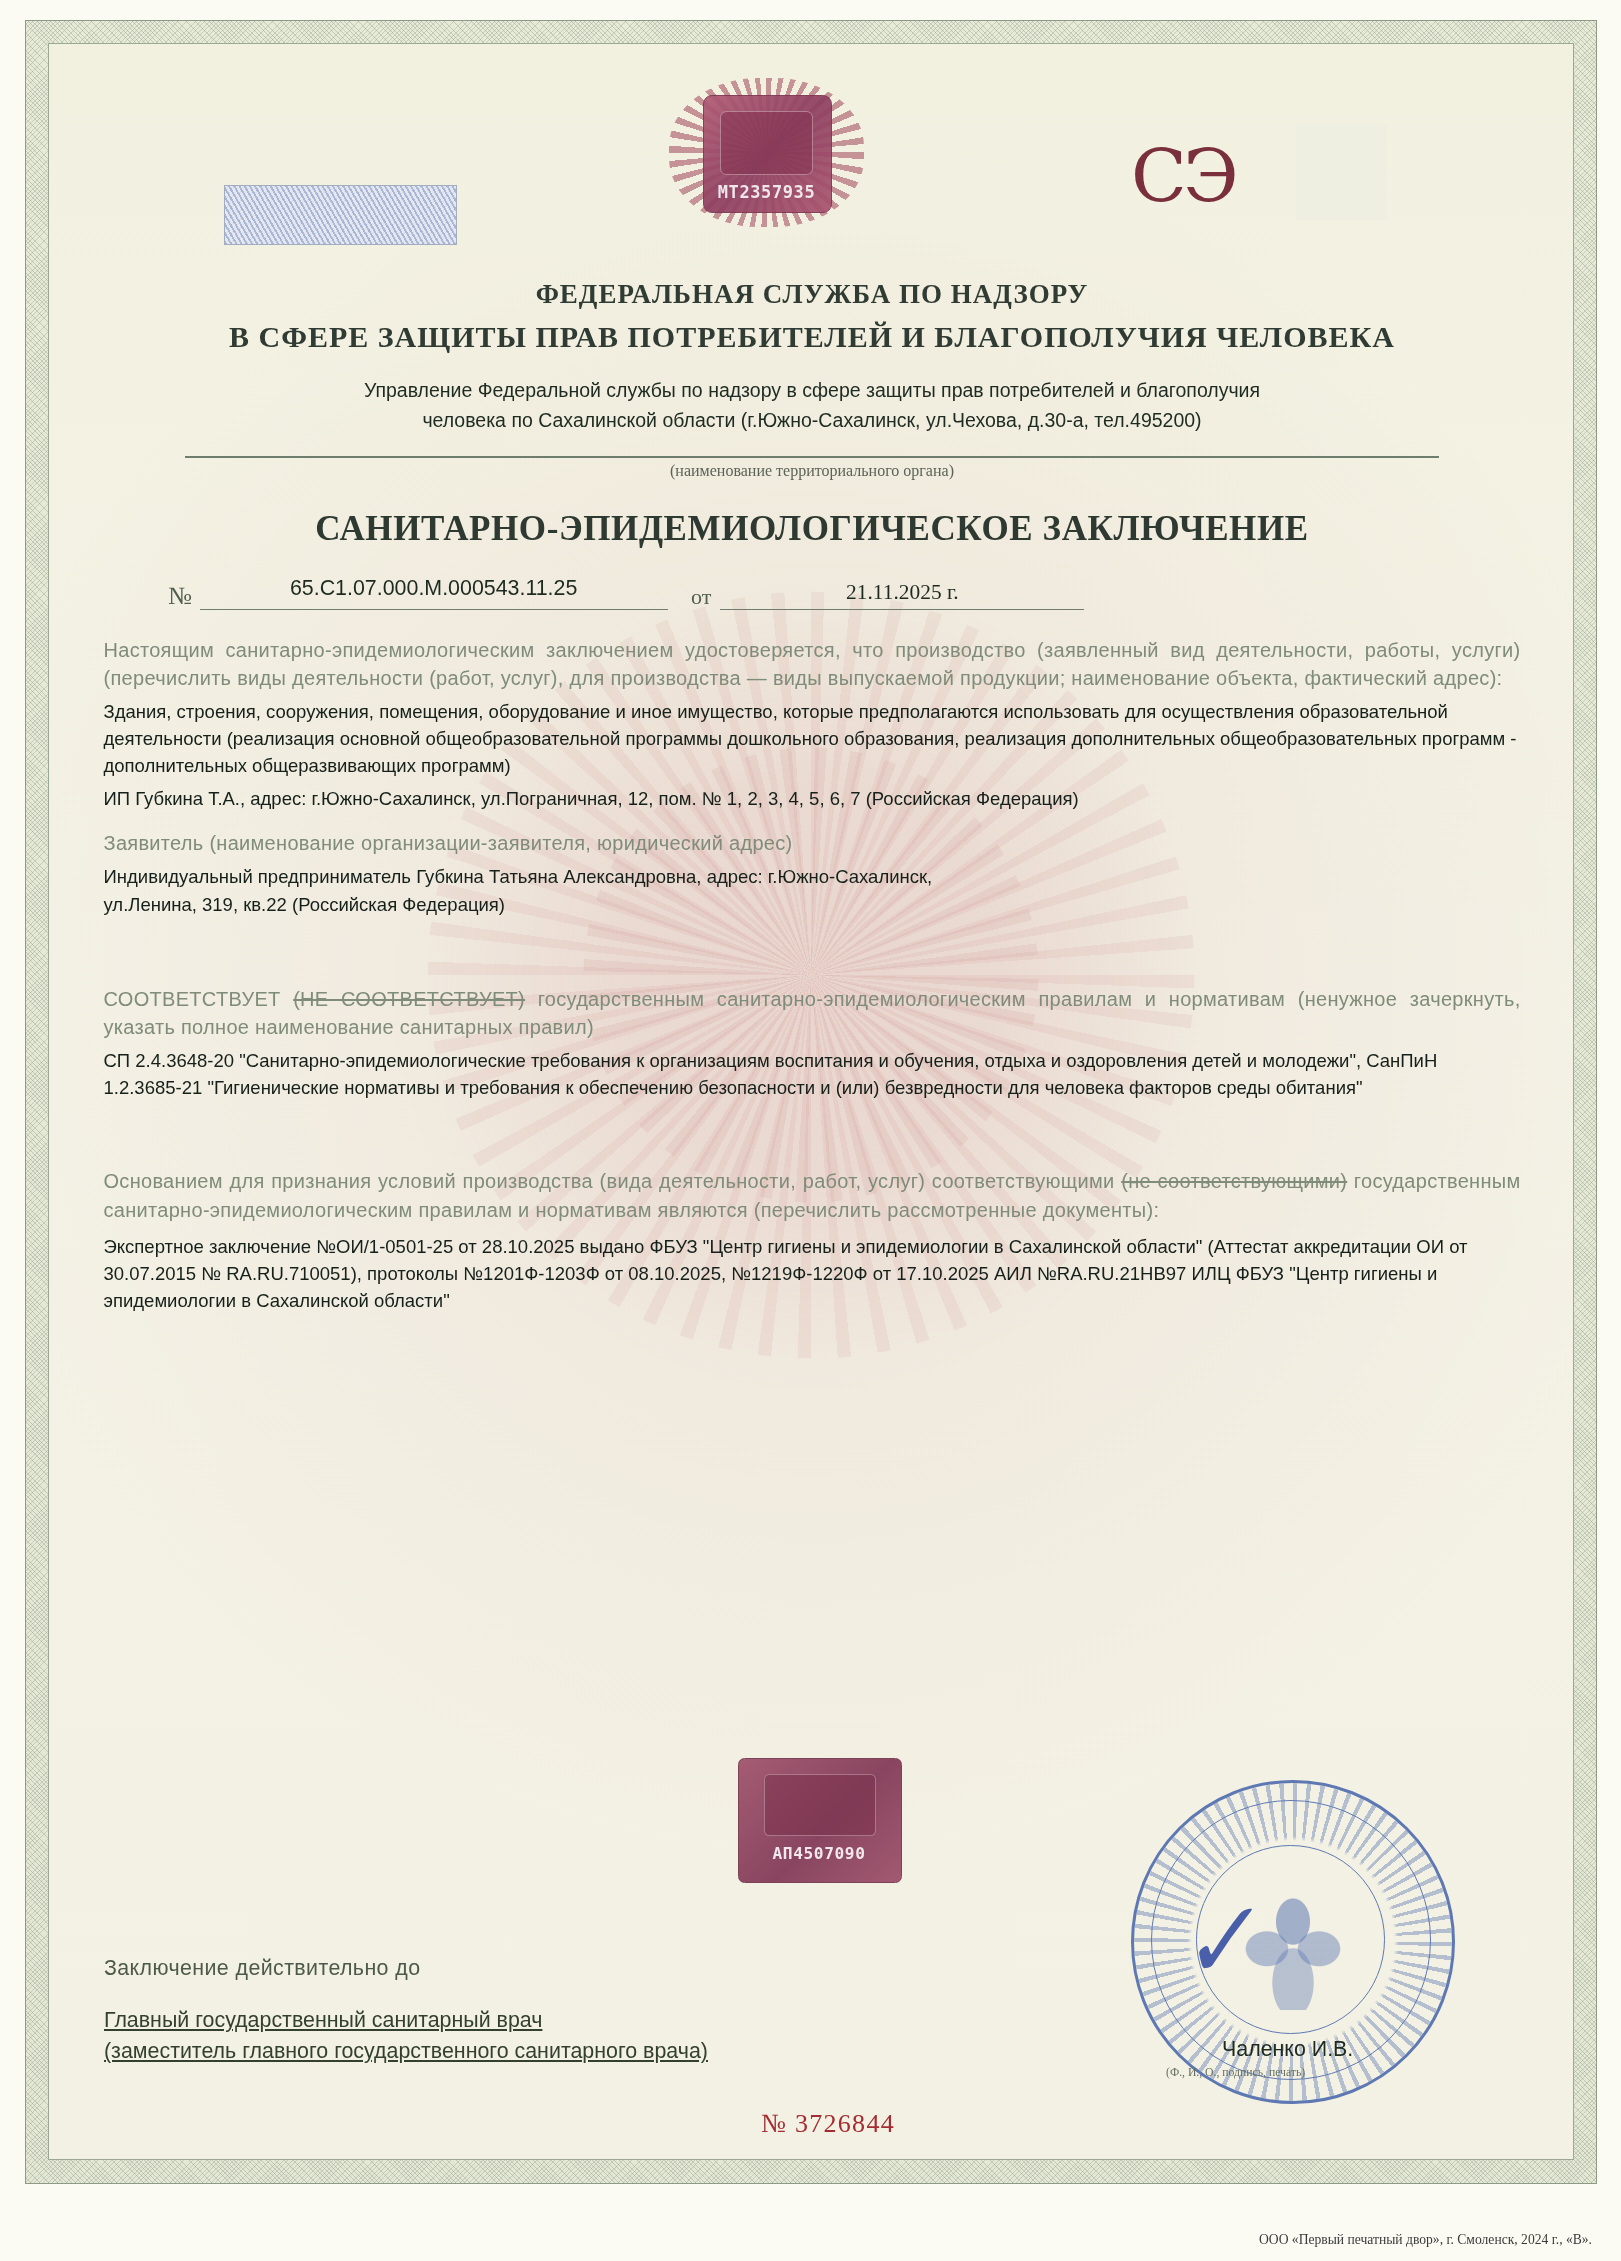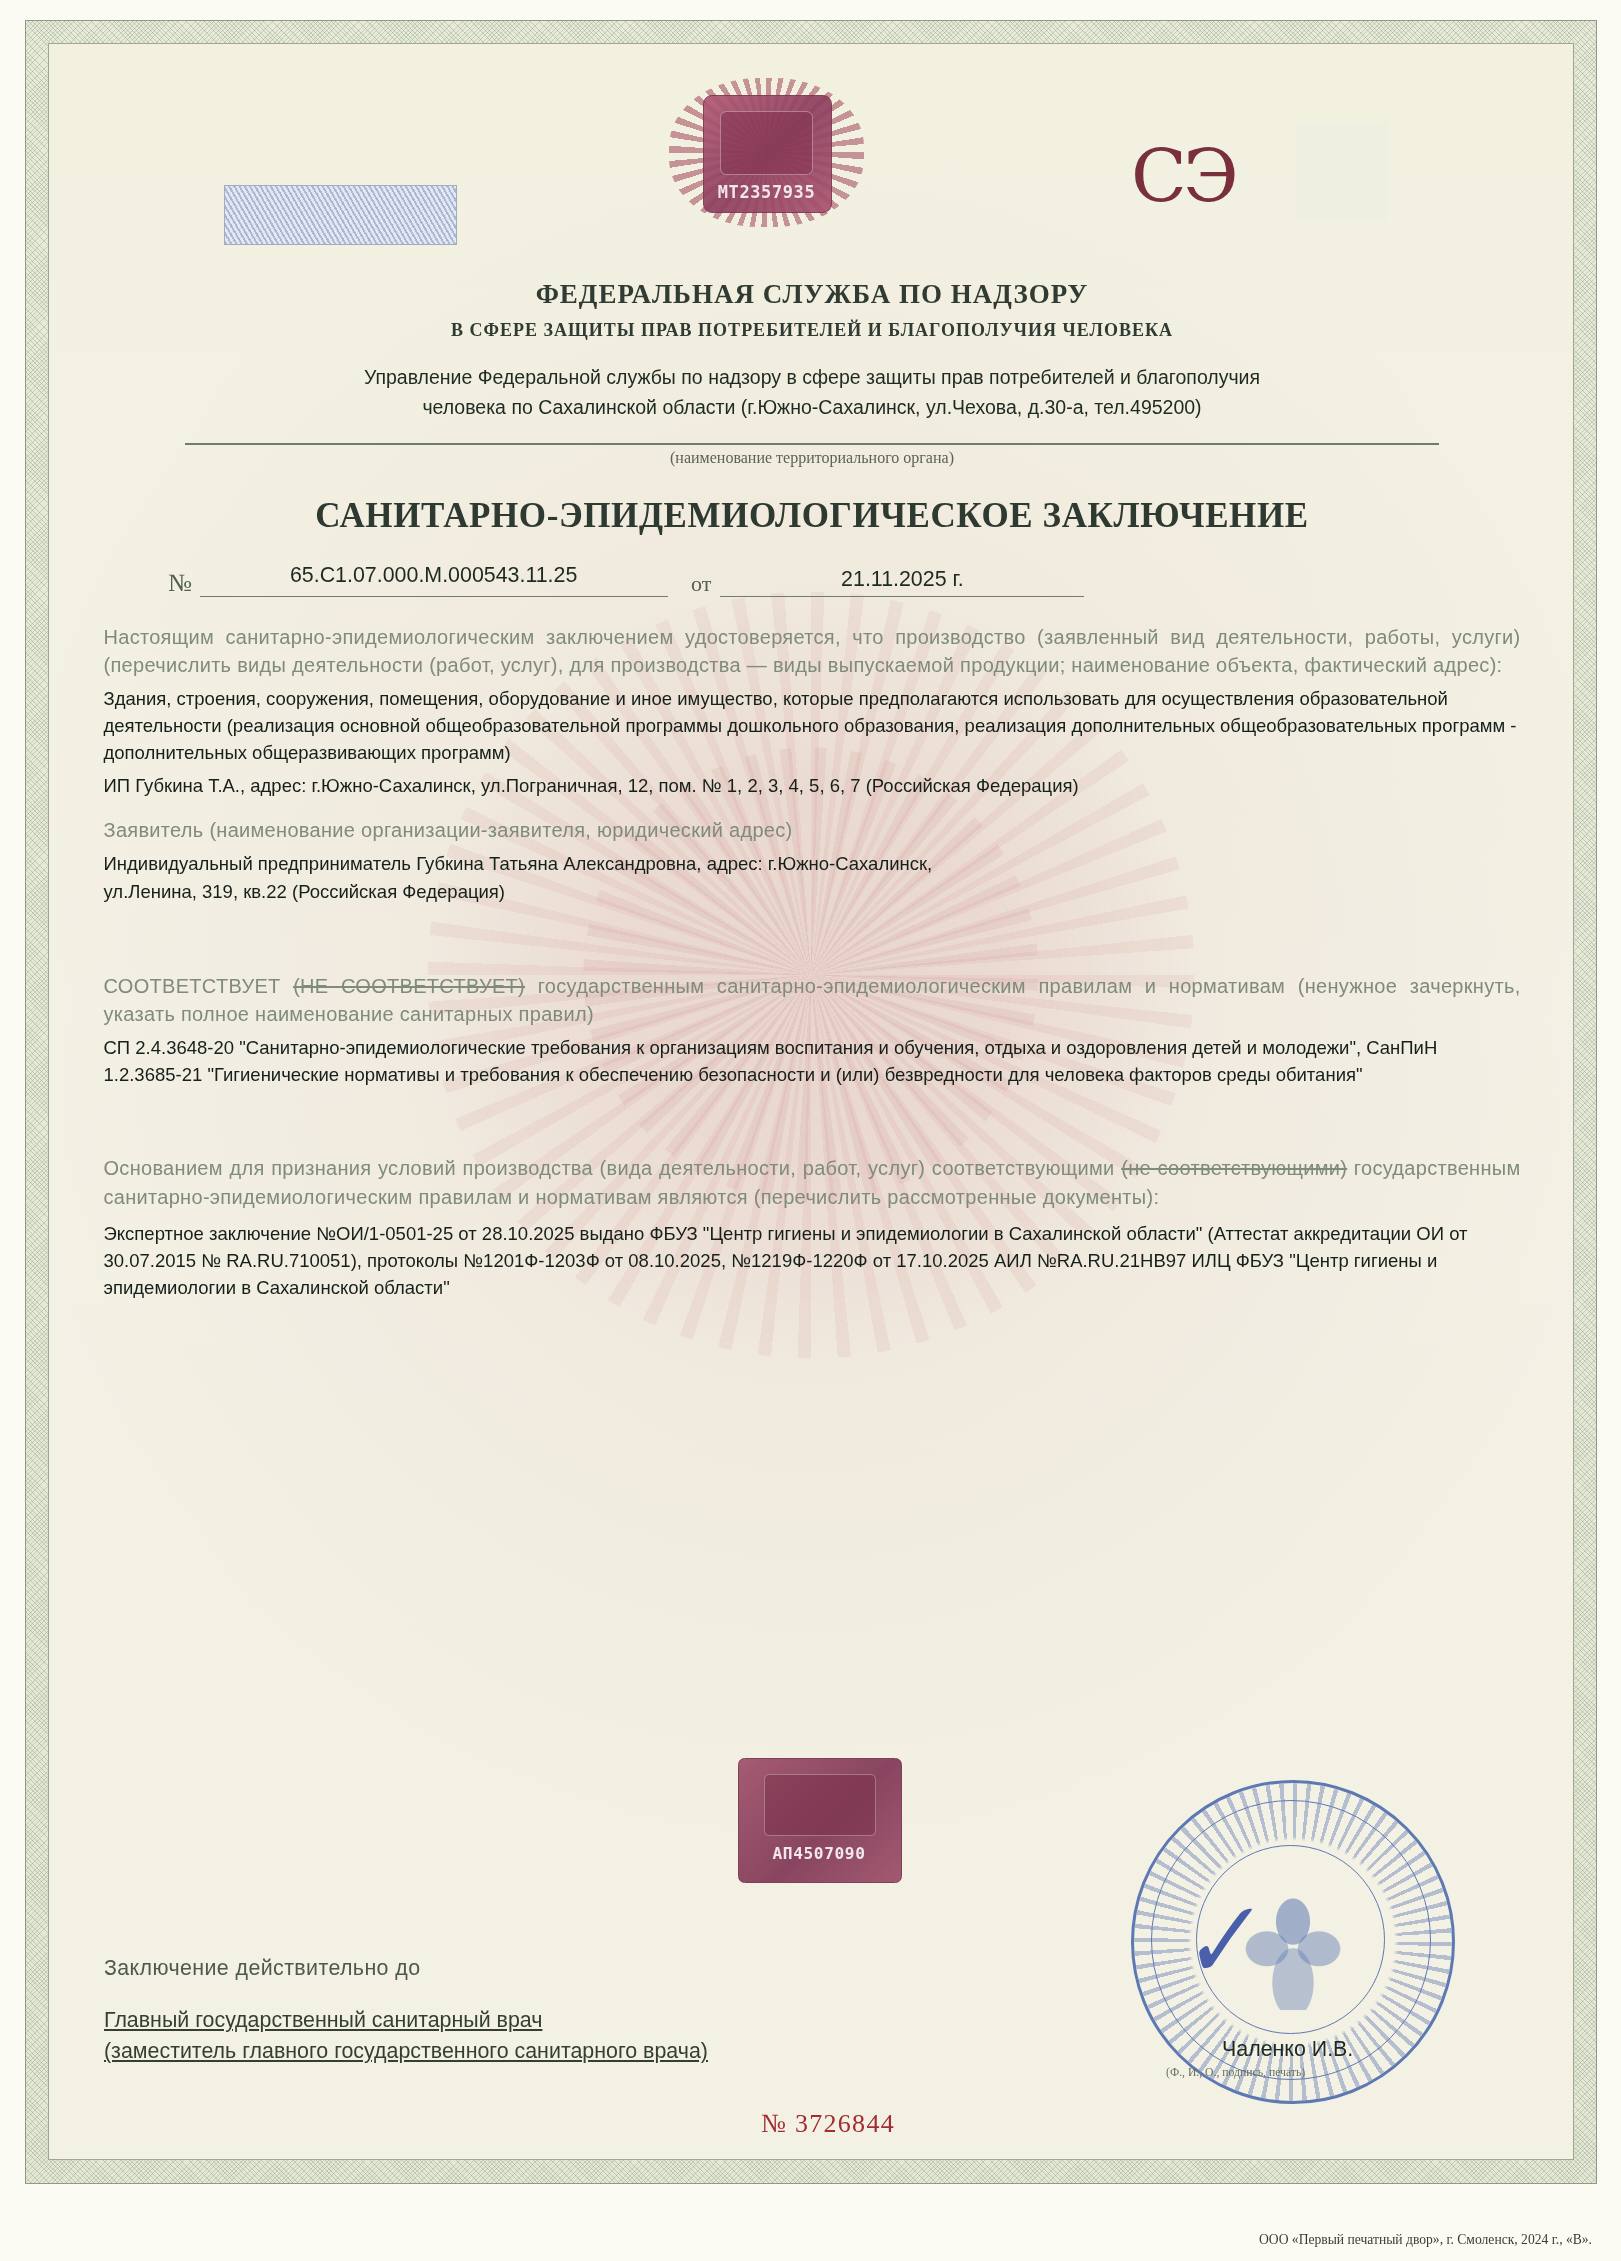--- a/index.html
+++ b/index.html
@@ -171,21 +171,21 @@
     font-weight: bold;
     font-size: 27px;
     letter-spacing: 1px;
     color: #2f3b33;
     margin-top: 201px;
   }
   .hdr2 {
     text-align: center;
     font-family: "Liberation Serif", serif;
     font-weight: bold;
-    font-size: 18px;
+    font-size: 30px;
     letter-spacing: 1px;
     color: #2f3b33;
     margin-top: 10.4px;
   }
   .org {
     text-align: center;
     font-size: 19.5px;
     color: #1e2b22;
     margin-top: 22px;
     line-height: 1.45;
@@ -237,21 +237,21 @@
     border-bottom: 1.3px solid #6f7d6d;
     padding-bottom: 8px;
   }
   .numline .lbl-ot {
     font-size: 22px;
     padding: 0 9px 0 23.4px;
     color: #50604d;
   }
   .numline .val-date {
     font-size: 21.4px;
-    font-family: Liberation Sans, sans-serif;
+    font-family: Liberation Serif, serif;
     color: #1d2a20;
     width: 364px;
     text-align: center;
     border-bottom: 1.3px solid #6f7d6d;
     padding-bottom: 3.9px;
   }
 
   
   .blk {
     margin-top: 26px;

